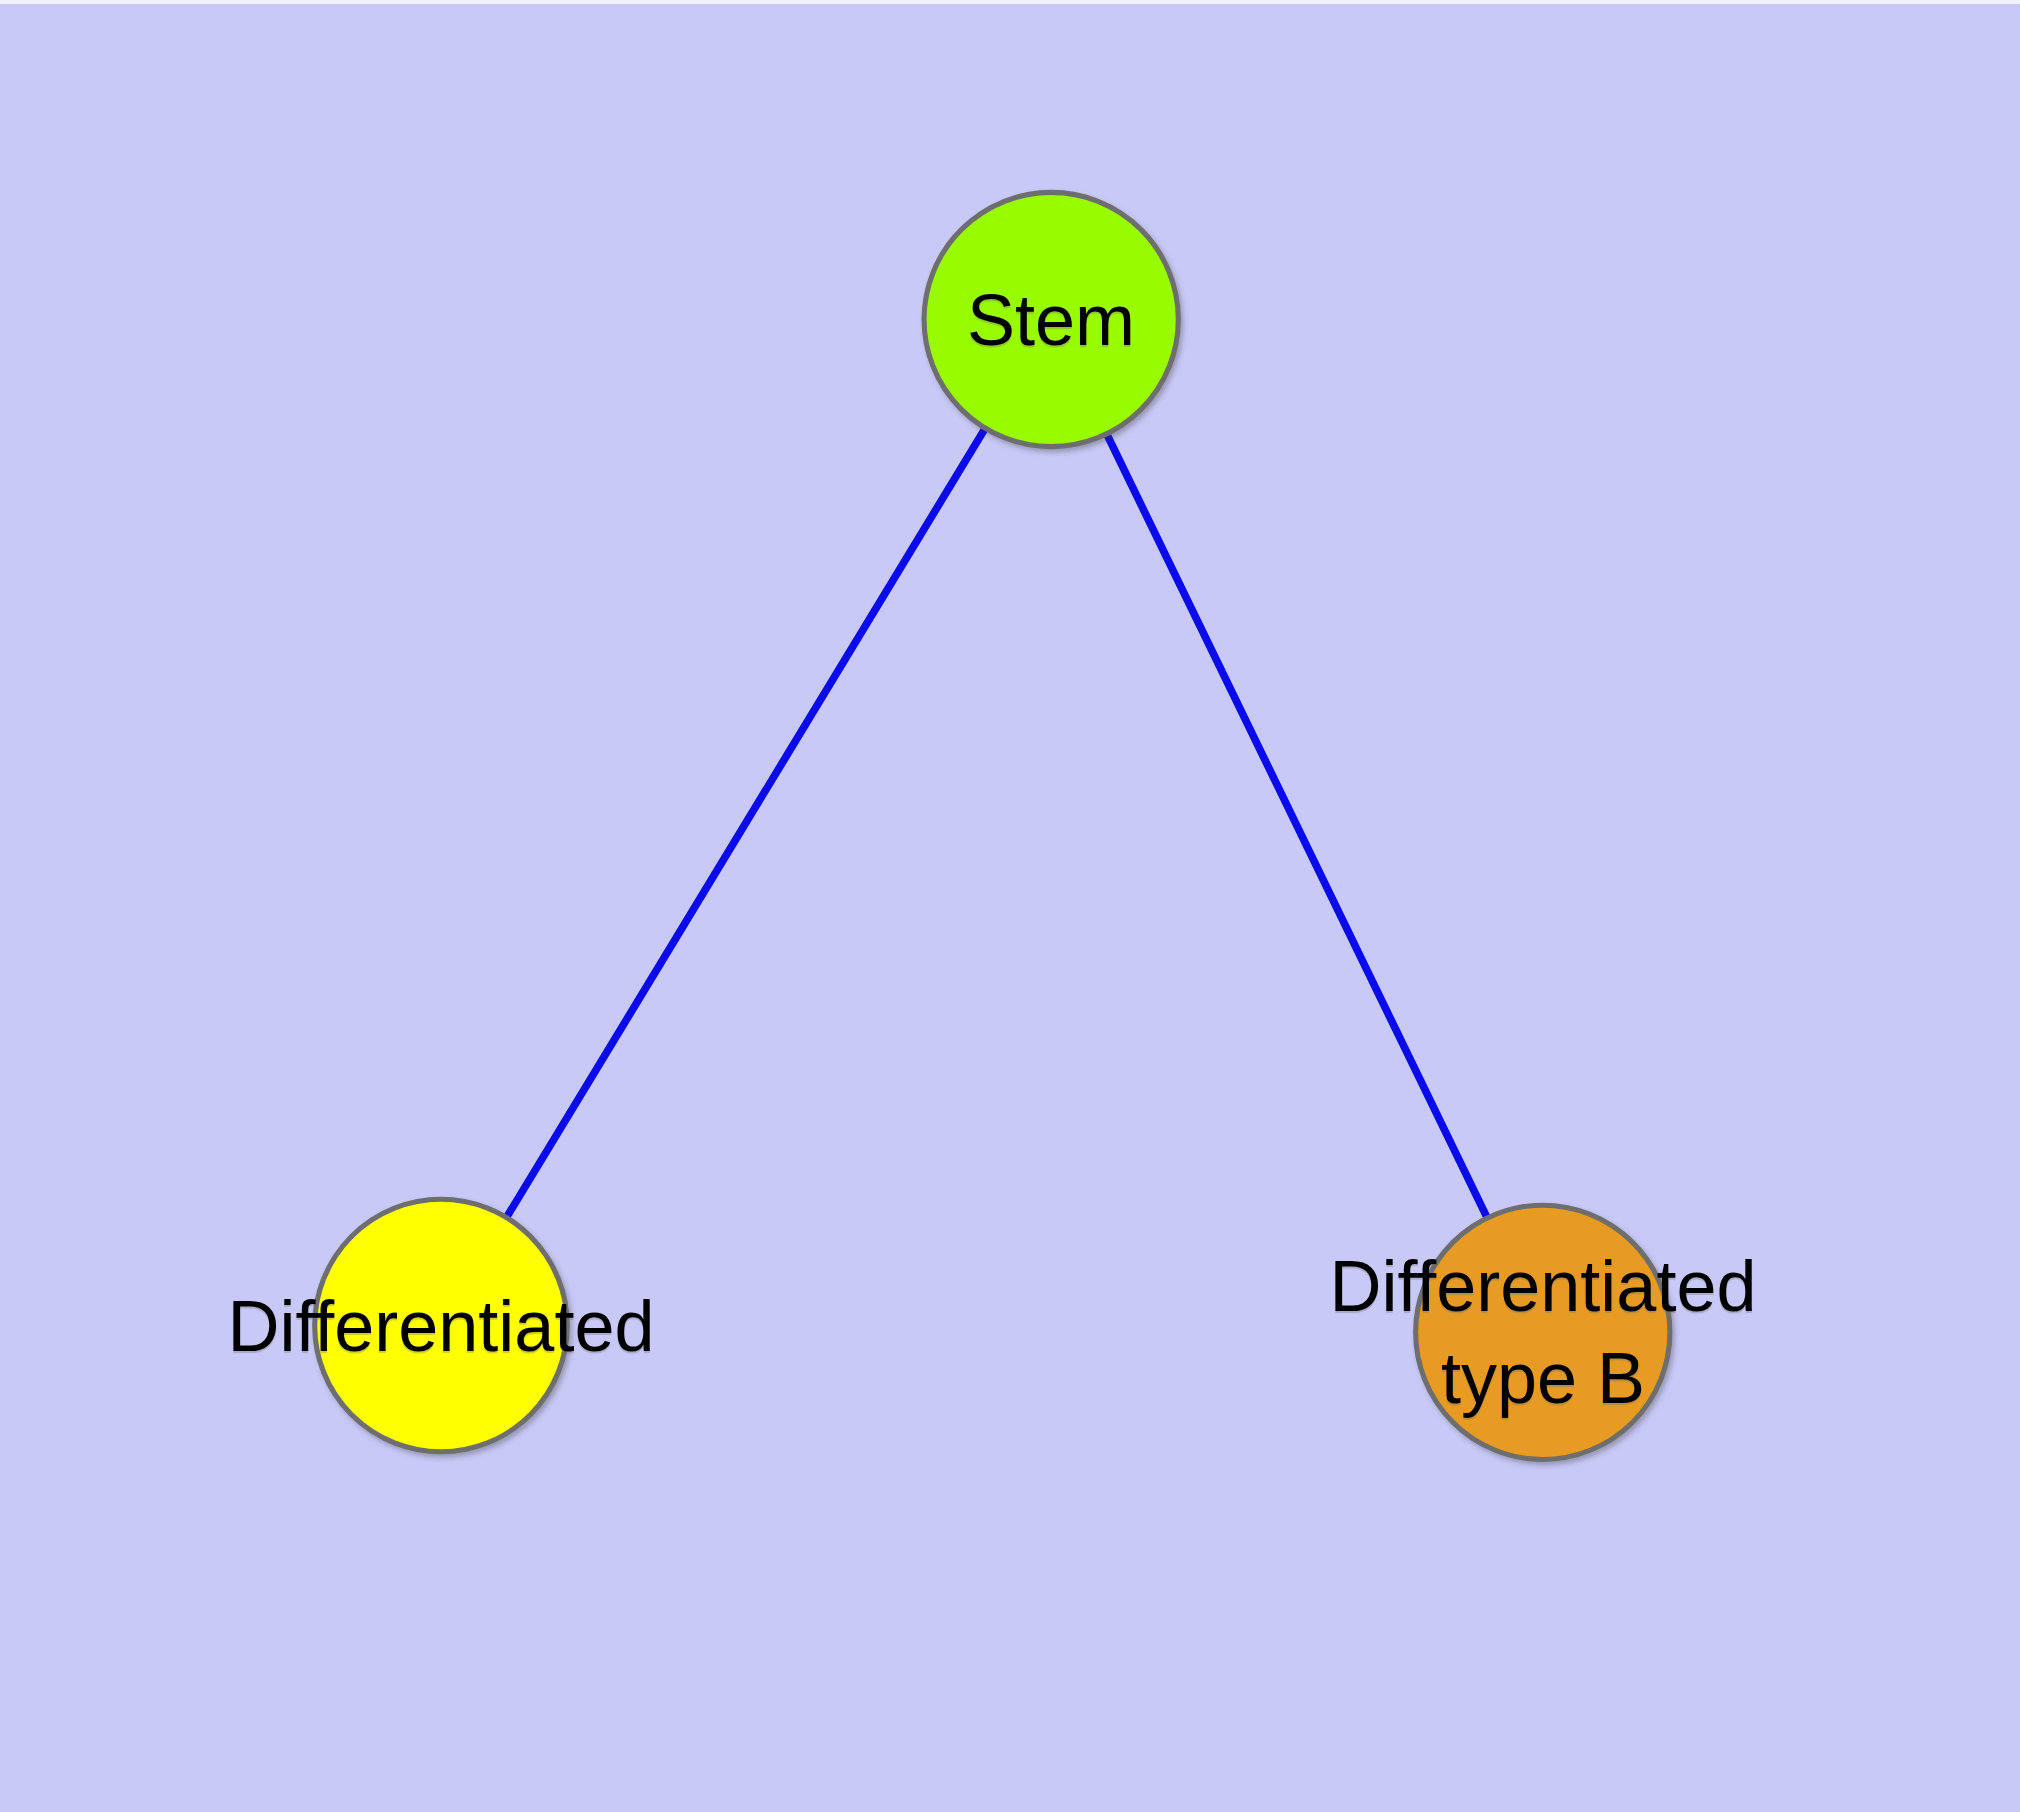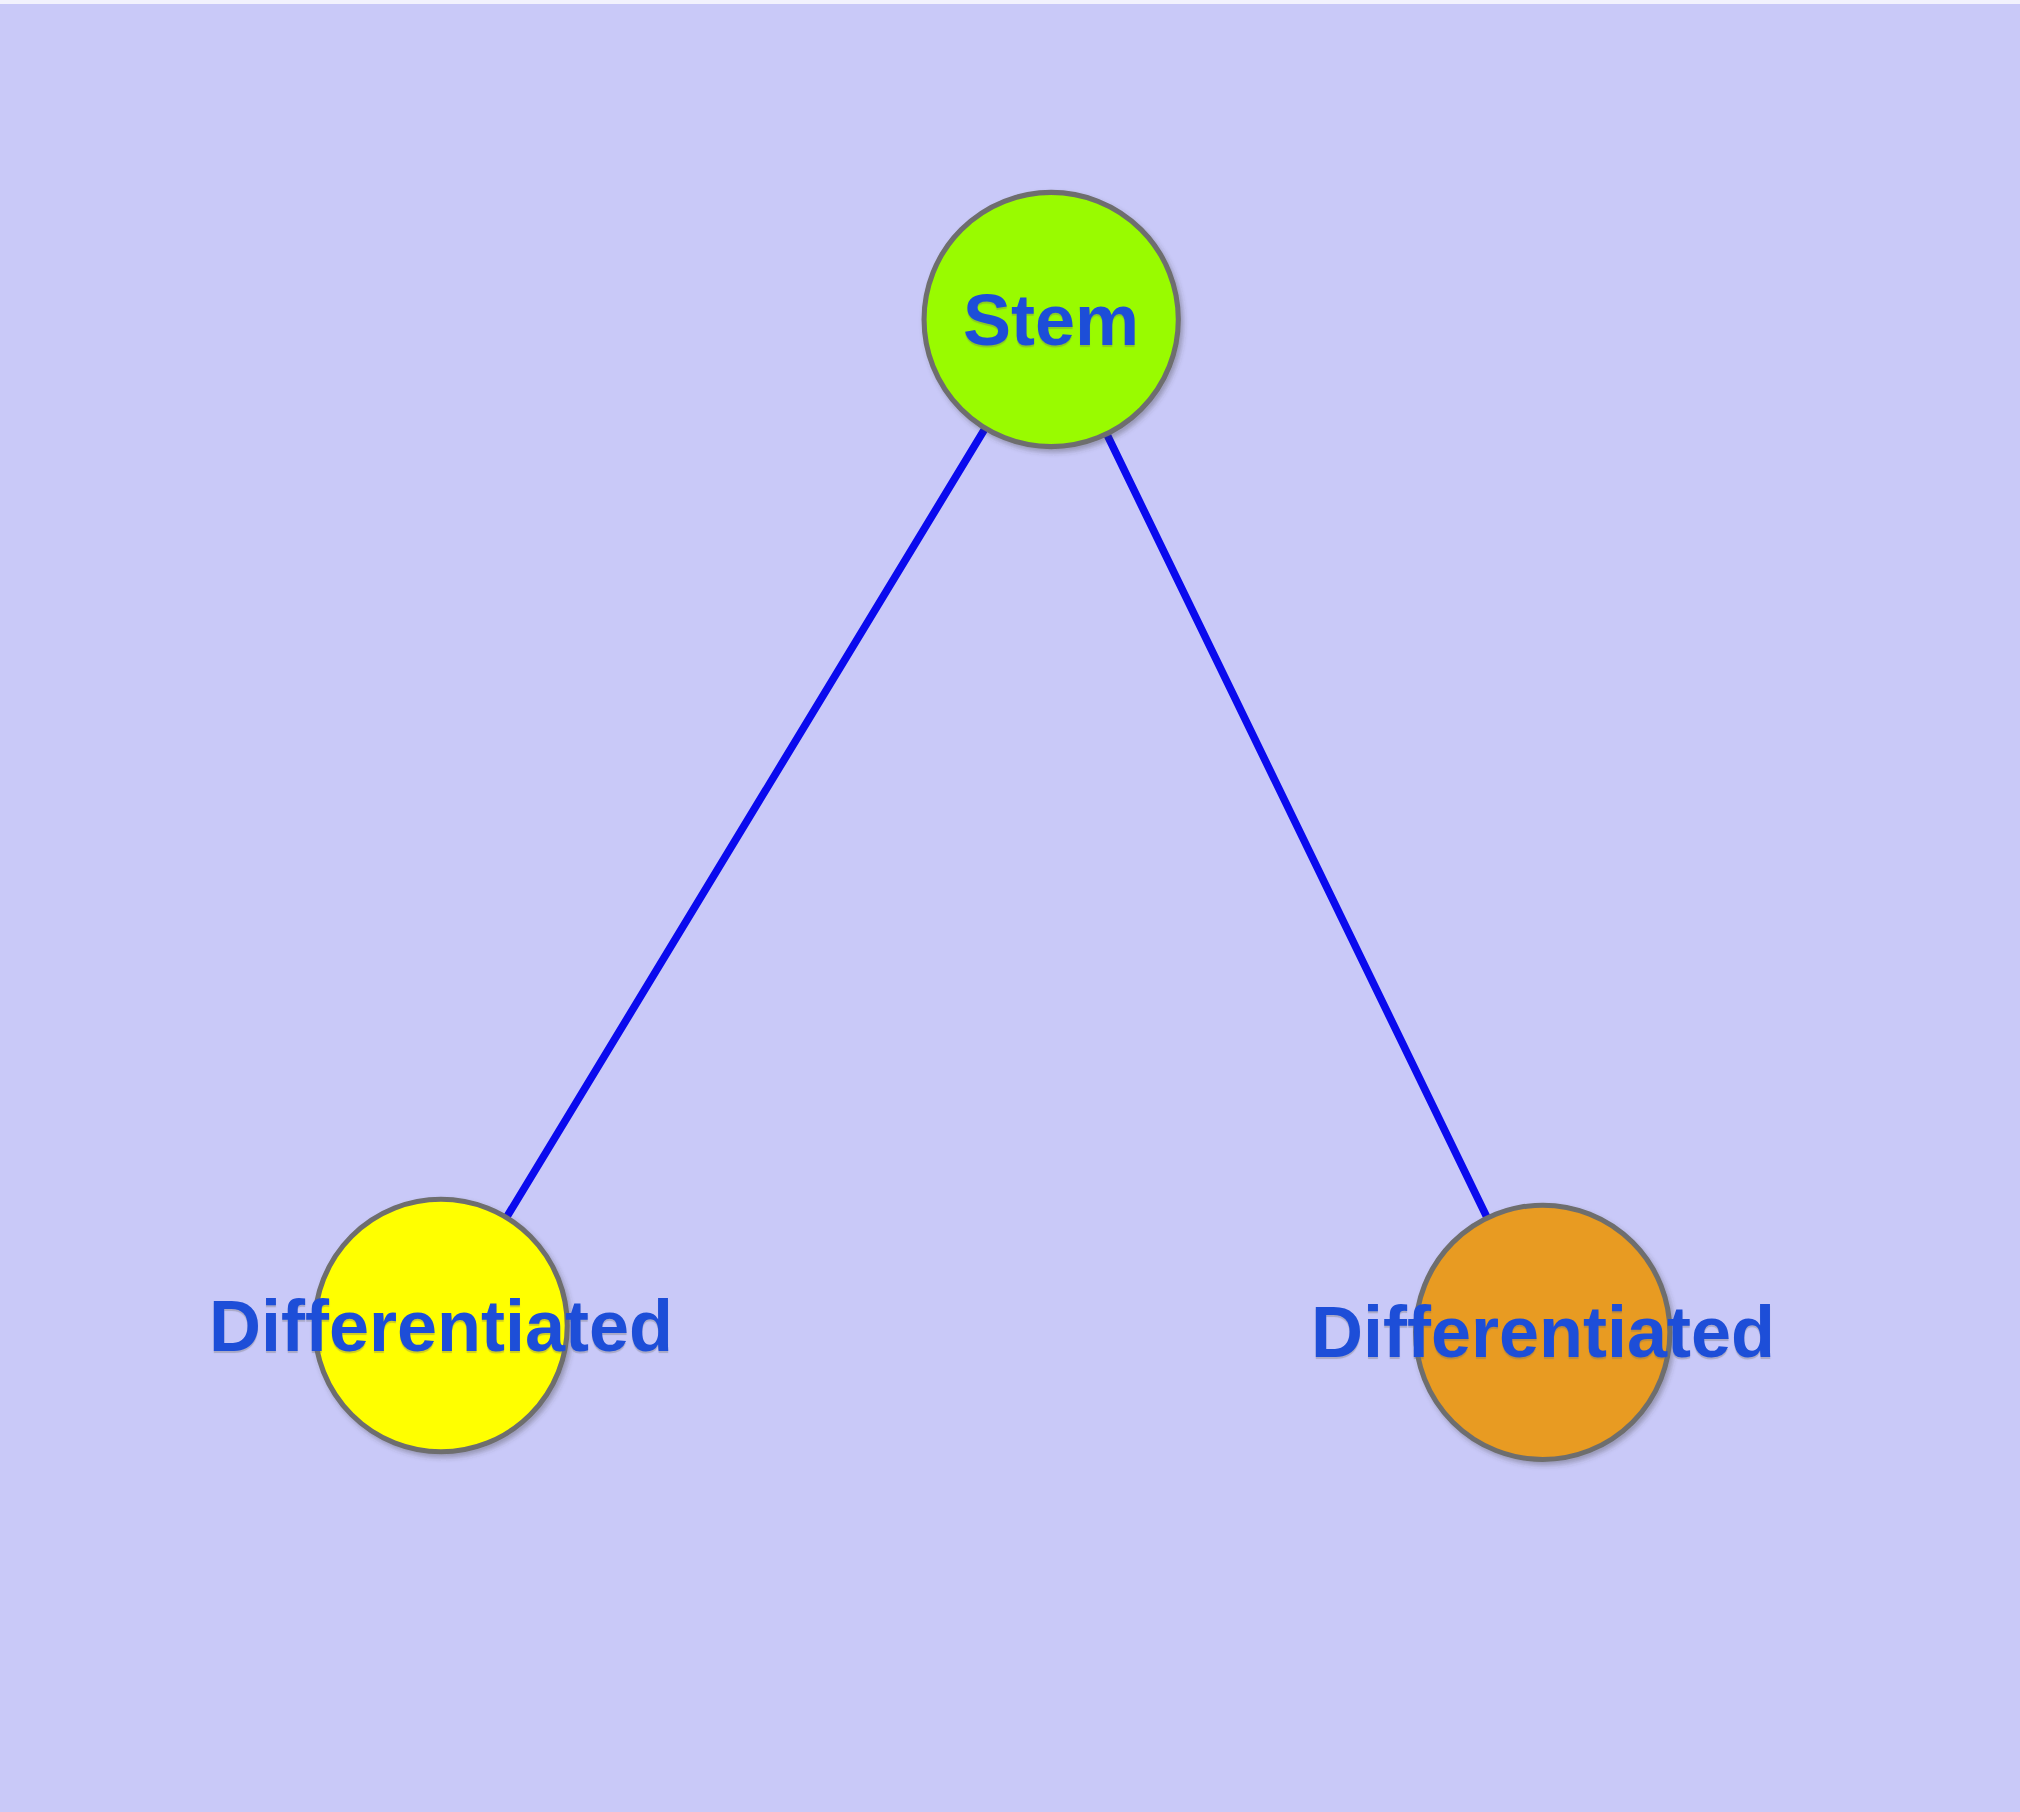--- a/index.html
+++ b/index.html
@@ -31,22 +31,22 @@
   .edge {
     stroke-width: 9;
     stroke-linecap: round;
   }
   .node {
     stroke-width: 6;
   }
   .node-label {
     position: absolute;
     transform: translate(-50%, -50%);
-    color: #1d4ed8;
-    font-weight: bold;
+    color: #000000;
+    font-weight: normal;
     font-size: 72px;
     line-height: 92px;
     text-align: center;
     white-space: nowrap;
     text-shadow: 0 1.7px 0.8px rgba(110,110,110,0.35);
     pointer-events: none;
   }
 </style>
 </head>
 <body>
@@ -71,16 +71,17 @@
   </svg>
 
   <div class="node-label" style="left:1051px; top:320px;">Stem</div>
 
   <div class="node-label" style="left:441px; top:1326px;">
     <div>Differentiated</div>
   </div>
 
   <div class="node-label" style="left:1543px; top:1332px;">
     <div>Differentiated</div>
+    <div>type B</div>
   </div>
 
 </div>
 
 
 </body></html>

